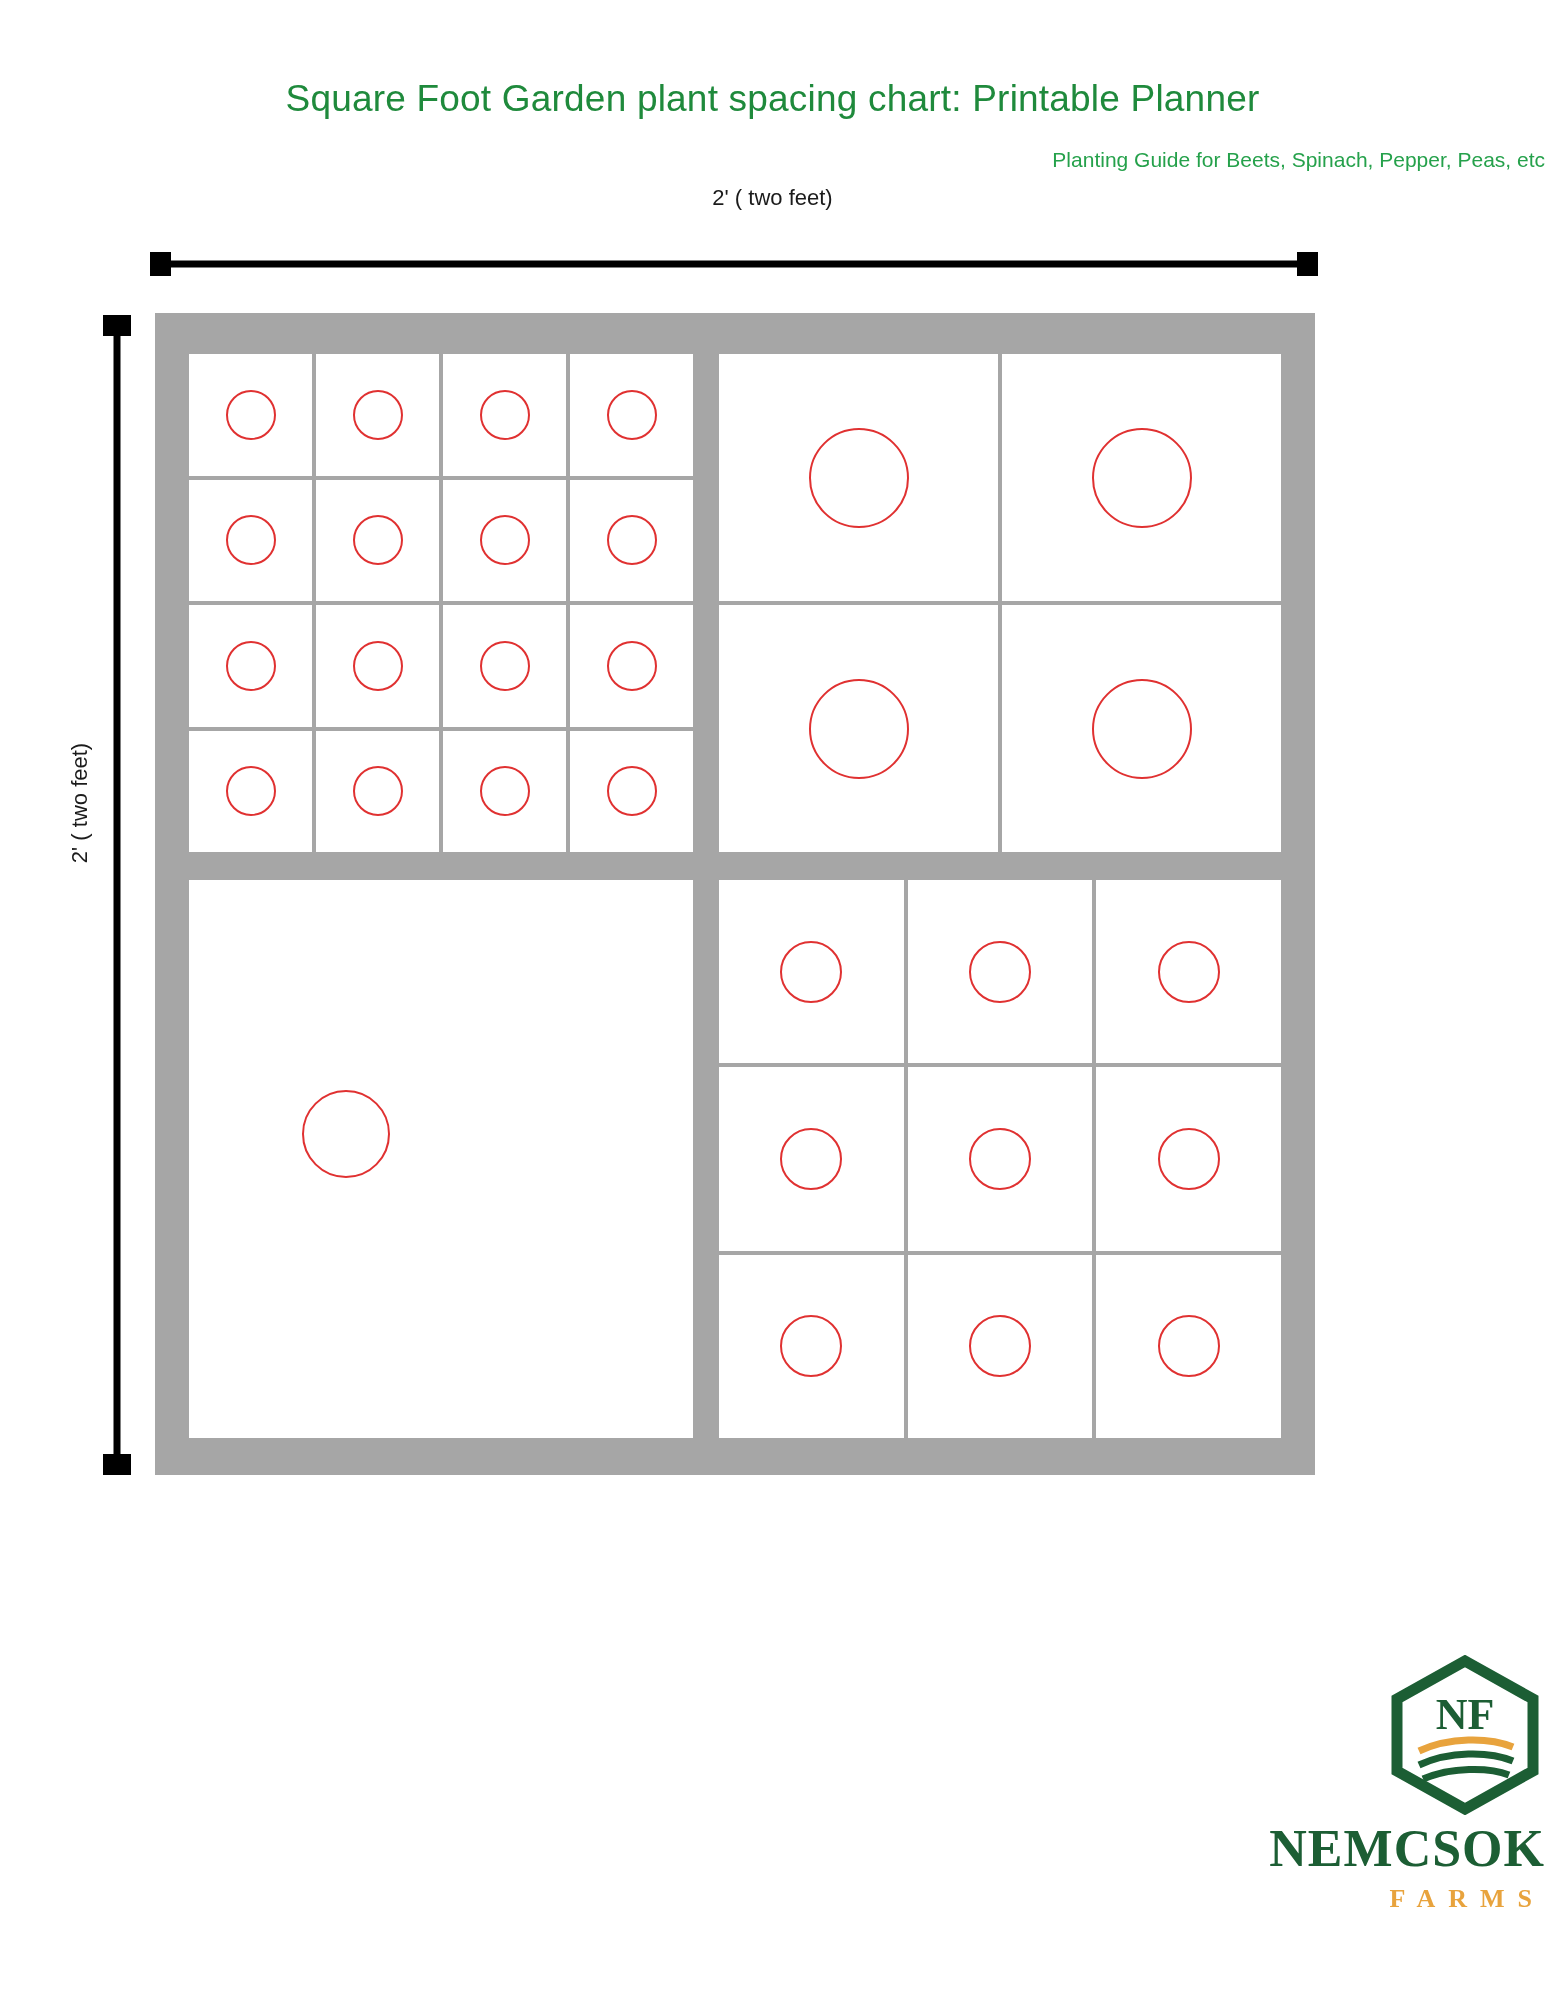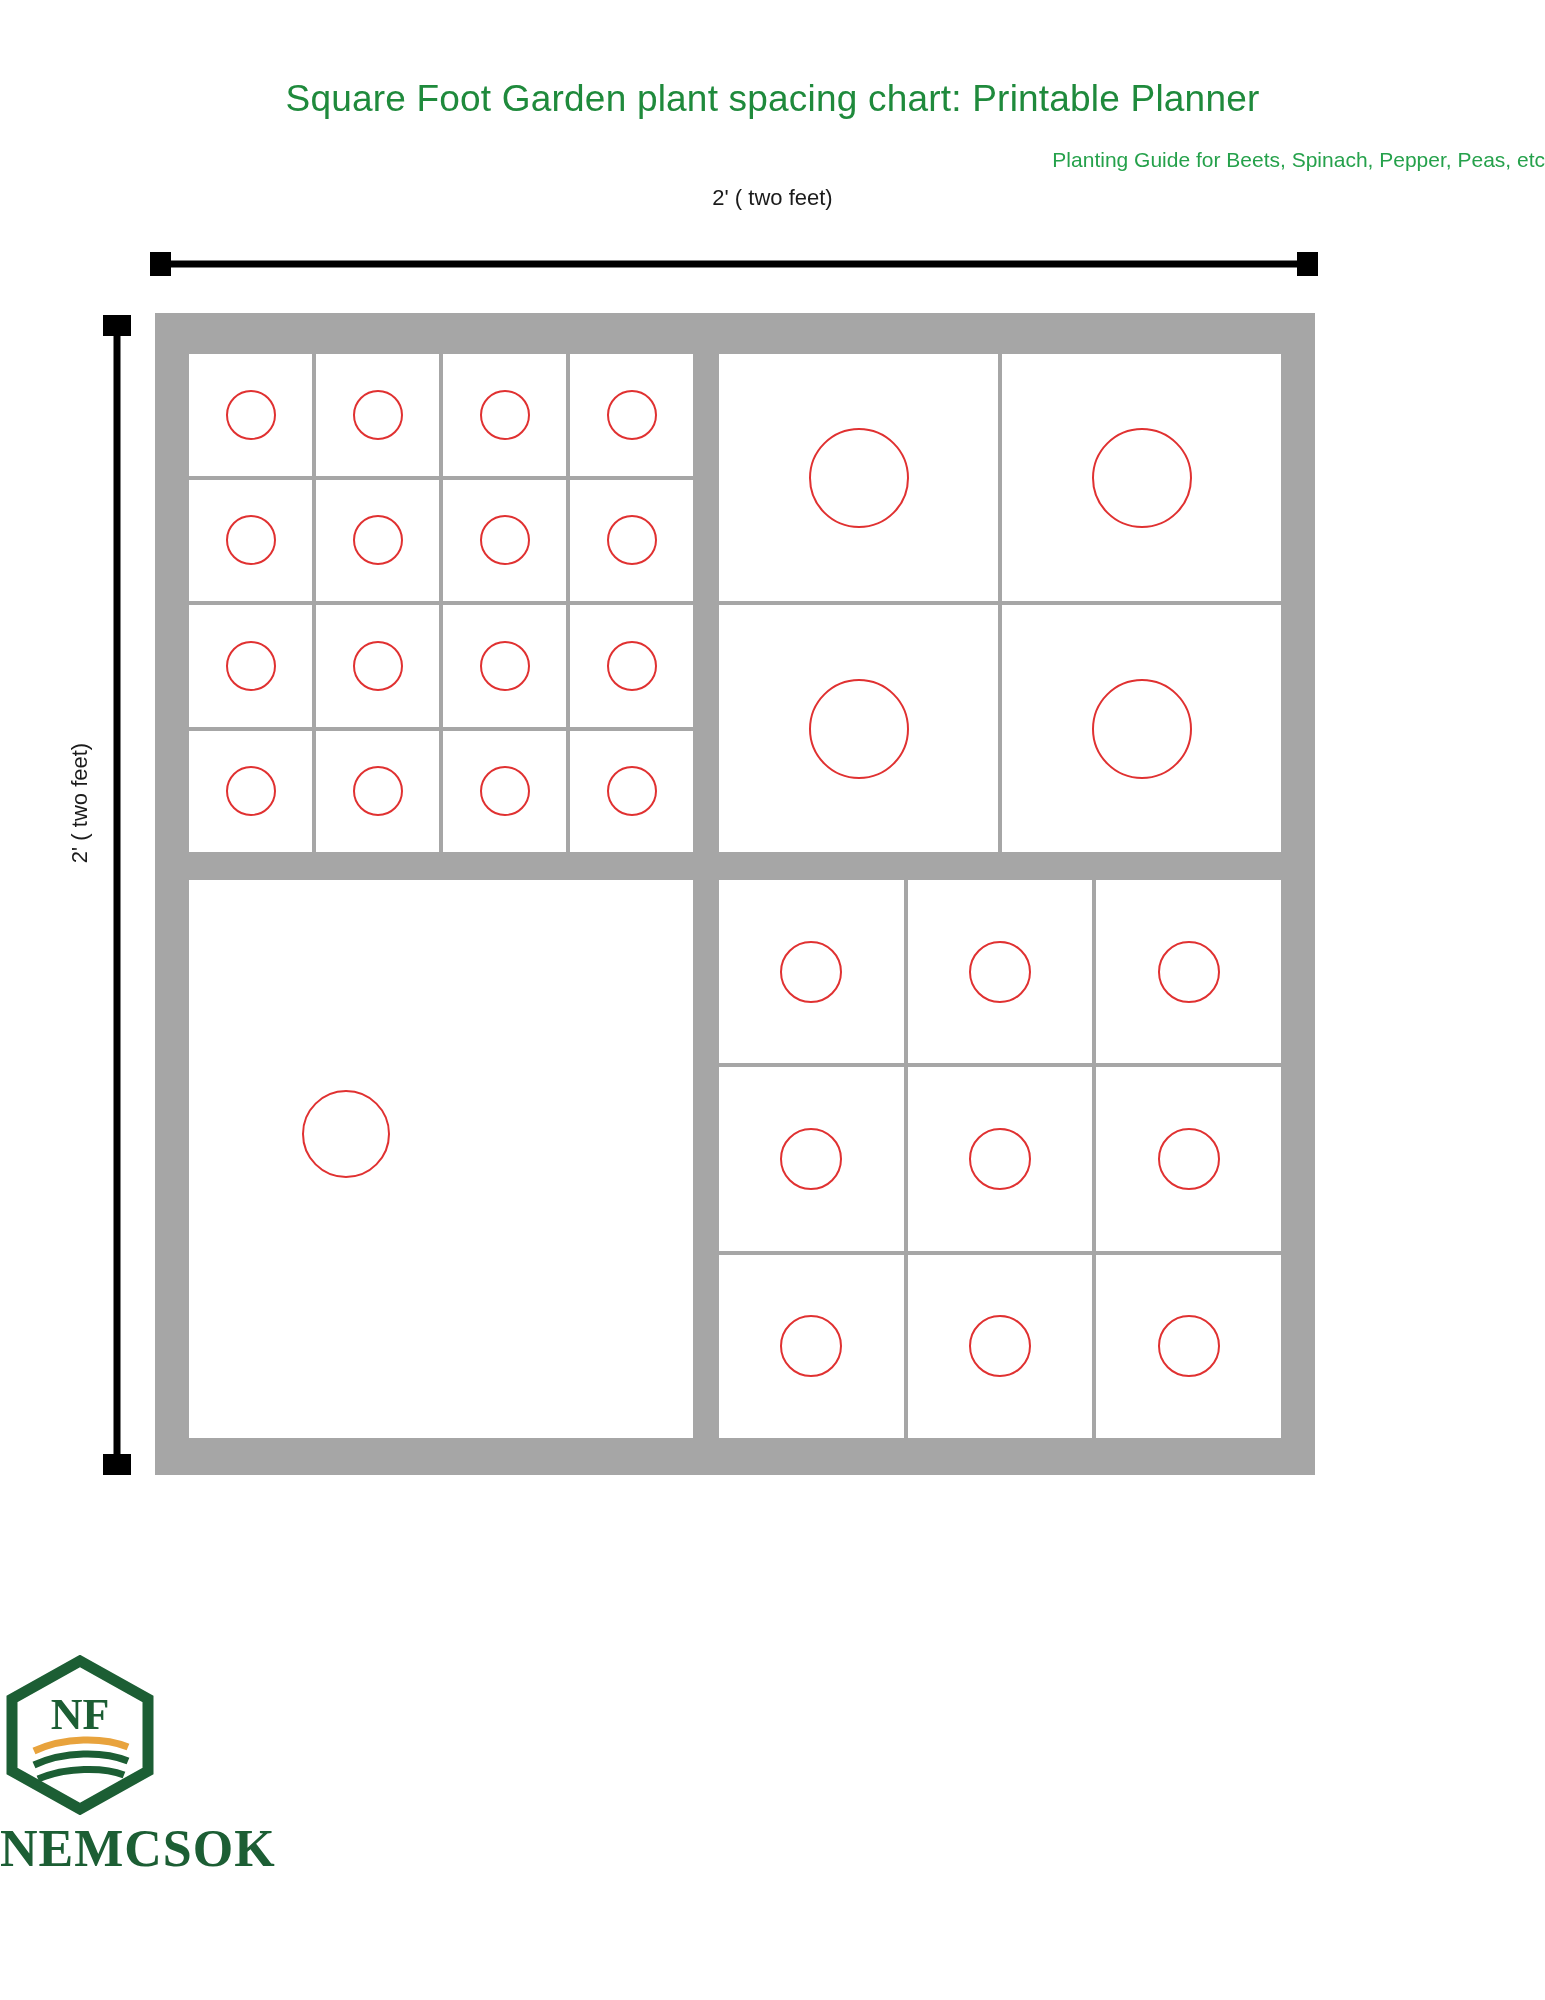--- a/index.html
+++ b/index.html
@@ -123,21 +123,21 @@
   .g1 { grid-template-columns: 1fr; grid-template-rows: 1fr; }
 
   .quad-bl .cell .dot { position: relative; left: -95px; top: -25px; }
 
   
   .logo-wrap {
     position: absolute;
     left: 0;
     top: 1655px;
     width: 1545px;
-    text-align: left;
+    text-align: right;
   }
   .logo-name {
     font-size: 52px;
     letter-spacing: 1px;
     color: #1c5e34;
     font-weight: bold;
     font-family: "Liberation Serif", serif;
   }
   .logo-sub {
     font-size: 26px;
@@ -290,13 +290,14 @@
 
 <div class="logo-wrap">
   <svg width="160" height="160" viewBox="0 0 160 160" xmlns="http://www.w3.org/2000/svg">
     <polygon points="80,6 148,44 148,116 80,154 12,116 12,44" fill="none" stroke="#1c5e34" stroke-width="11"></polygon>
     <text x="80" y="74" text-anchor="middle" font-family="Liberation Serif, serif" font-size="44" font-weight="bold" fill="#1c5e34">NF</text>
     <path d="M34 96 C 64 82, 104 82, 128 92" stroke="#e8a33d" stroke-width="7" fill="none"></path>
     <path d="M34 110 C 64 96, 104 96, 128 106" stroke="#1c5e34" stroke-width="7" fill="none"></path>
     <path d="M38 124 C 66 112, 104 112, 124 120" stroke="#1c5e34" stroke-width="7" fill="none"></path>
   </svg>
   <div class="logo-name">NEMCSOK</div>
+  <div class="logo-sub">FARMS</div>
 </div>
 
 </body></html>

